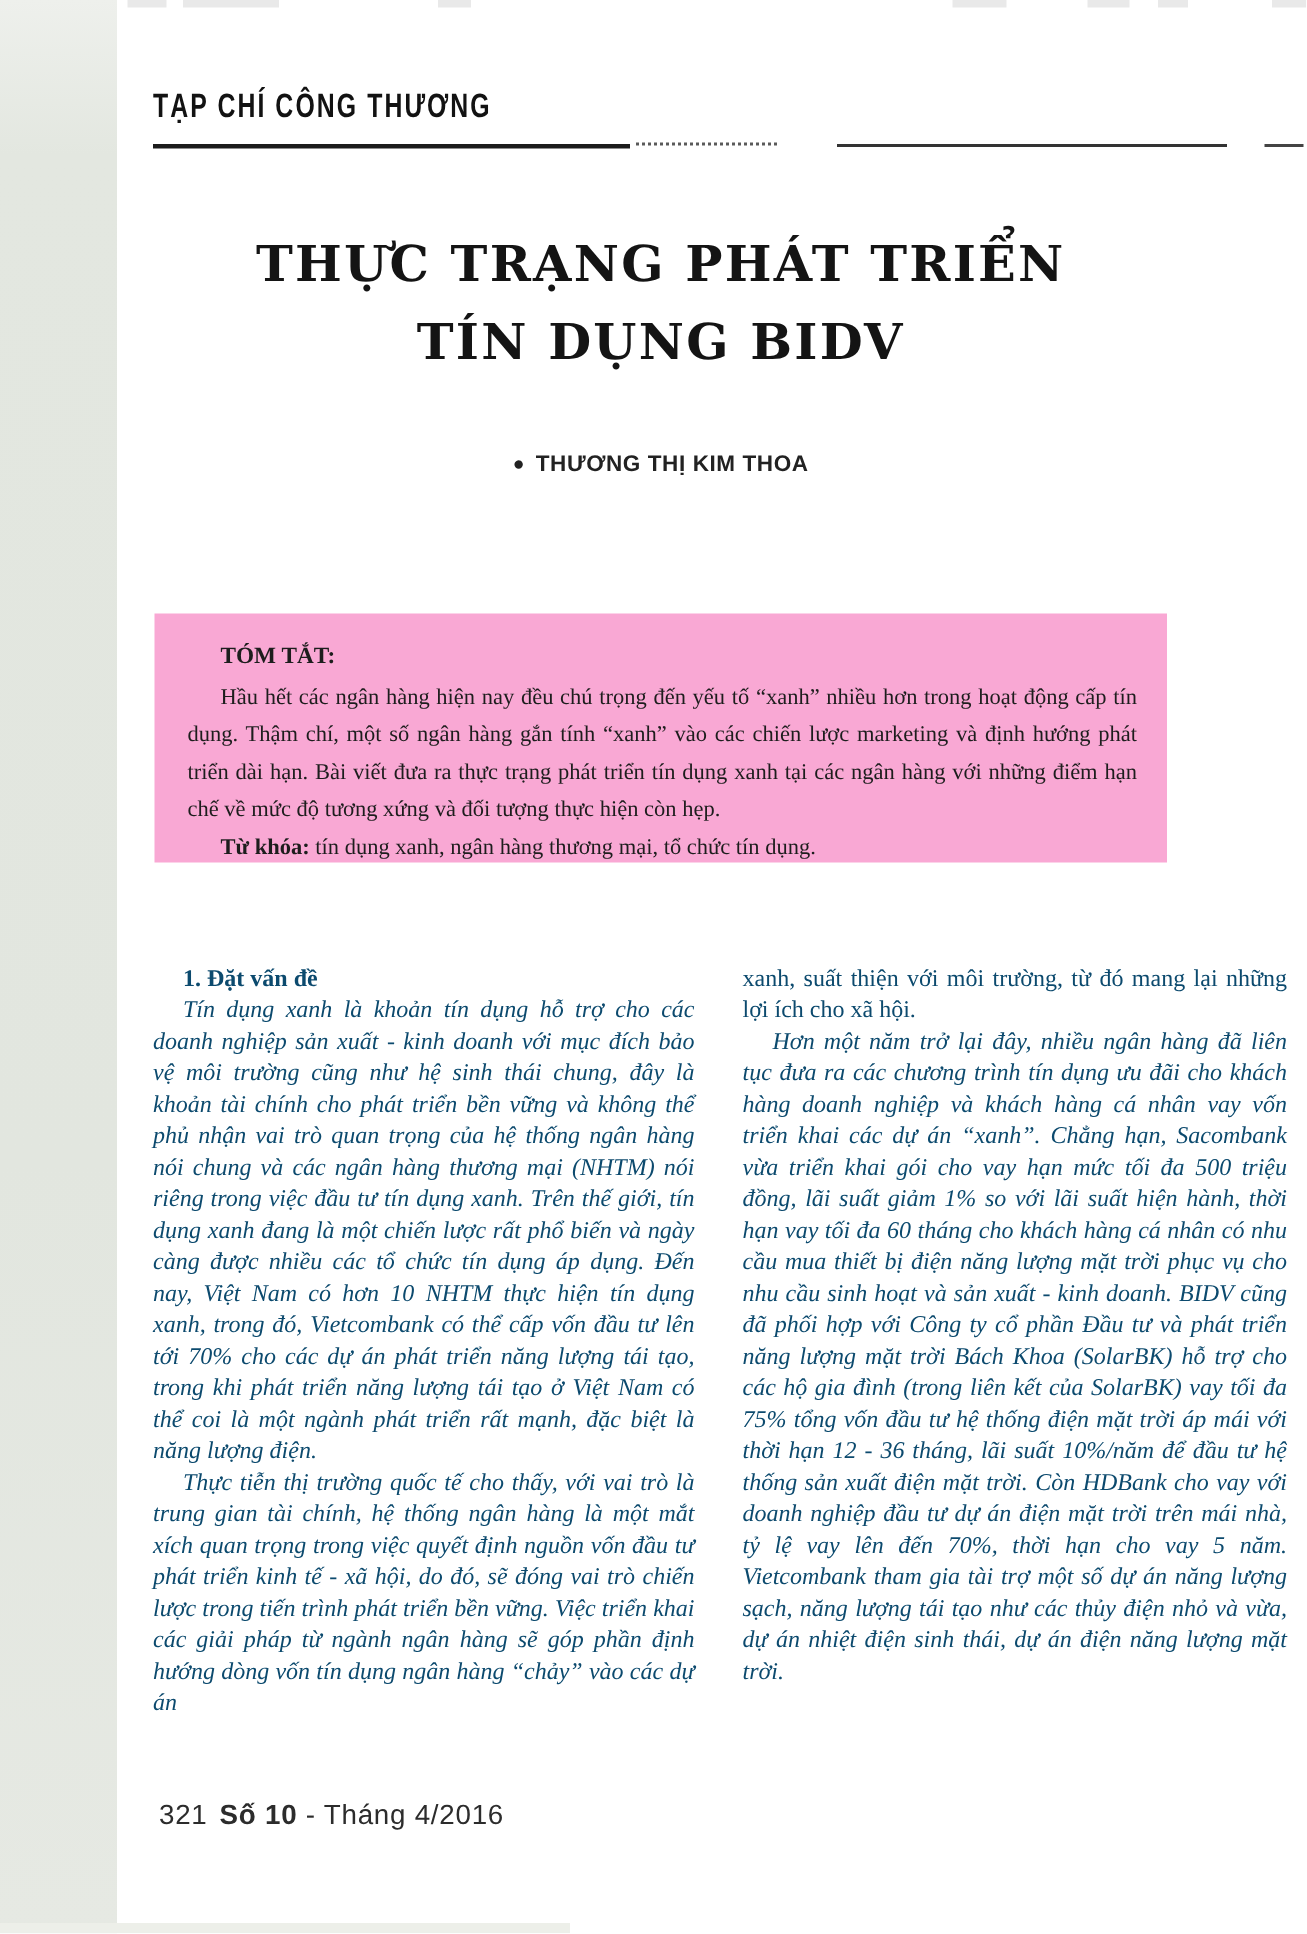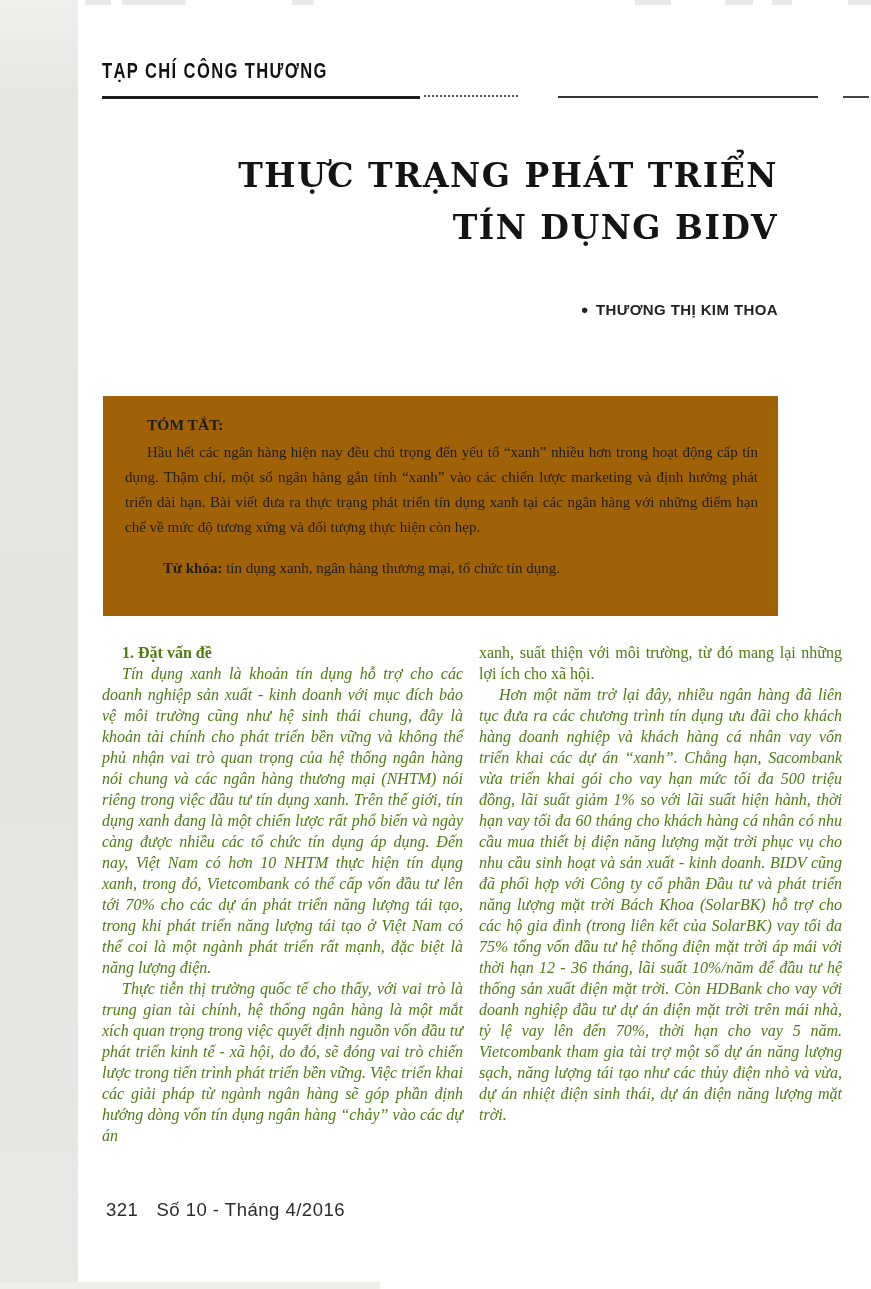--- a/index.html
+++ b/index.html
@@ -37,65 +37,65 @@
     transform:scaleY(1.25) scaleX(.92);transform-origin:left top;
     white-space:nowrap;
   }
   .rule{position:absolute;top:96px;background:#1c1c1c;}
   .rule-1{left:102px;width:318px;height:2.5px;}
   .rule-dots{position:absolute;top:95px;left:424px;width:94px;border-top:2px dotted #5a5a5a;height:0;background:none;}
   .rule-2{left:558px;width:260px;height:1.5px;background:#333;}
   .rule-3{left:843px;width:26px;height:1.5px;background:#444;}
 
   
-  .head-block{position:absolute;left:103px;top:150px;width:675px;text-align:right;}
+  .head-block{position:absolute;left:103px;top:150px;width:675px;text-align:center;}
   .article-title{
     font-family:"DejaVu Serif","Liberation Serif",serif;
     font-weight:bold;font-size:33px;line-height:52px;
     letter-spacing:1.5px;color:#141414;margin:0;
   }
   .author-line{
     margin-top:47px;
     font-family:"Liberation Sans", sans-serif;
     font-weight:bold;font-size:15px;letter-spacing:.4px;color:#222;
   }
   .author-bullet{font-size:13px;margin-right:7px;position:relative;top:-1px;}
 
   
   .abstract-box{
-    position:absolute;left:103px;top:396px;width:675px;height:220px;
-    background:#a16207;
+    position:absolute;left:103px;top:409px;width:675px;height:166px;
+    background:#f9a8d4;
     box-sizing:border-box;
     padding:16px 20px 0 22px;
     font-size:15px;line-height:25px;text-align:justify;color:#1d1d1d;
   }
   .abstract-heading{font-weight:bold;text-indent:22px;margin:0 0 3px 0;font-size:15.5px;}
   .abstract-text{margin:0;text-indent:22px;}
-  .abstract-keywords{margin:16px;text-indent:22px;}
+  .abstract-keywords{margin:0;text-indent:22px;}
   .kw-label{font-weight:bold;}
 
   
   .body-columns{
     position:absolute;left:102px;top:642px;width:756px;
-    display:flex;gap:16px;
-    font-size:16px;line-height:21px;text-align:justify;color:#4d7c0f;
+    display:flex;gap:32px;
+    font-size:16px;line-height:21px;text-align:justify;color:#0c4a6e;
   }
   .col-left{width:361px;flex:0 0 361px;}
   .col-right{width:363px;flex:0 0 363px;}
   .section-heading{font-weight:bold;margin:0;padding-left:20px;font-size:16px;}
   .body-columns p{margin:0;}
   .p-indent{text-indent:20px;font-style:italic;}
 
   
   .page-footer{
     position:absolute;left:106px;top:1199px;
     font-family:"Liberation Sans", sans-serif;
     font-size:18.5px;color:#2c2c2c;letter-spacing:.5px;
   }
-  .footer-issue{font-weight:normal;margin-left:18px;}
+  .footer-issue{font-weight:bold;margin-left:8px;}
 </style>
 </head>
 <body>
 
 <div class="scan">
 
   <div class="edge-strip"></div>
   <div class="edge-strip-bottom"></div>
 
   <div class="top-marks">

